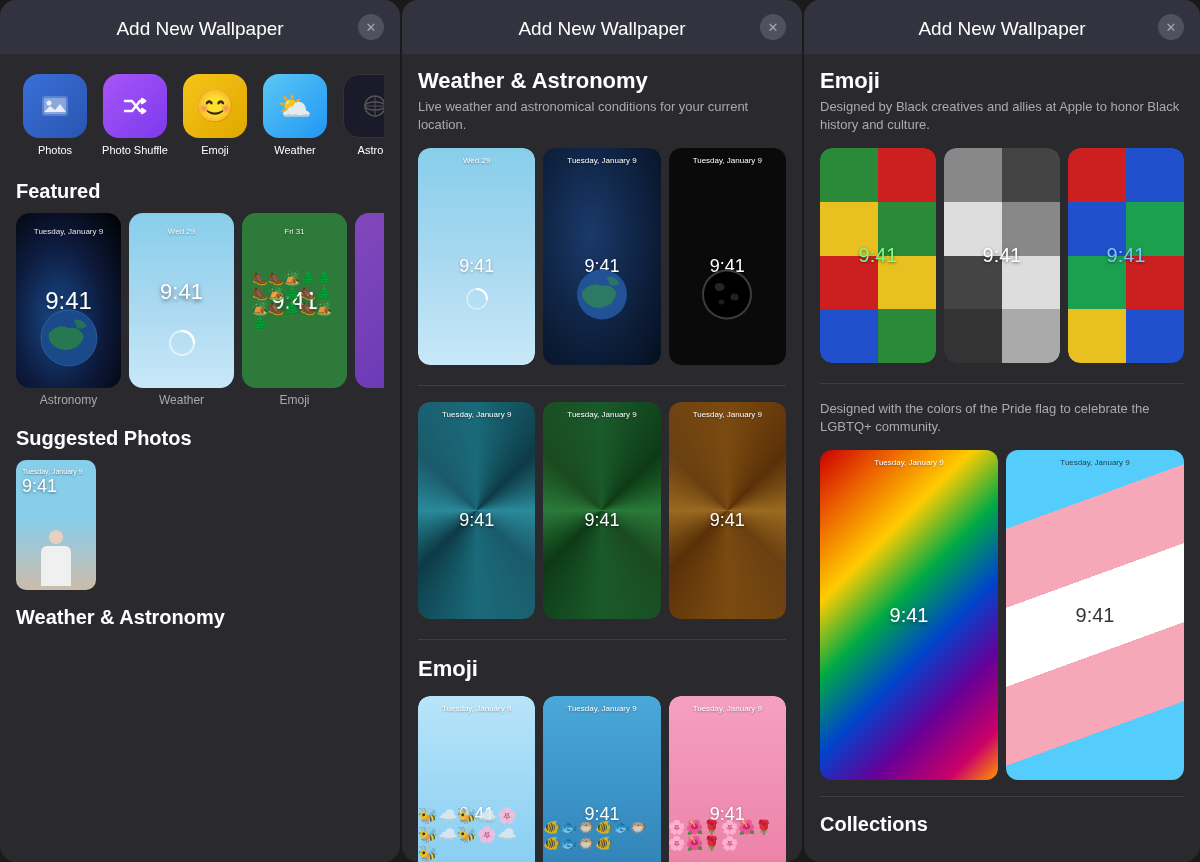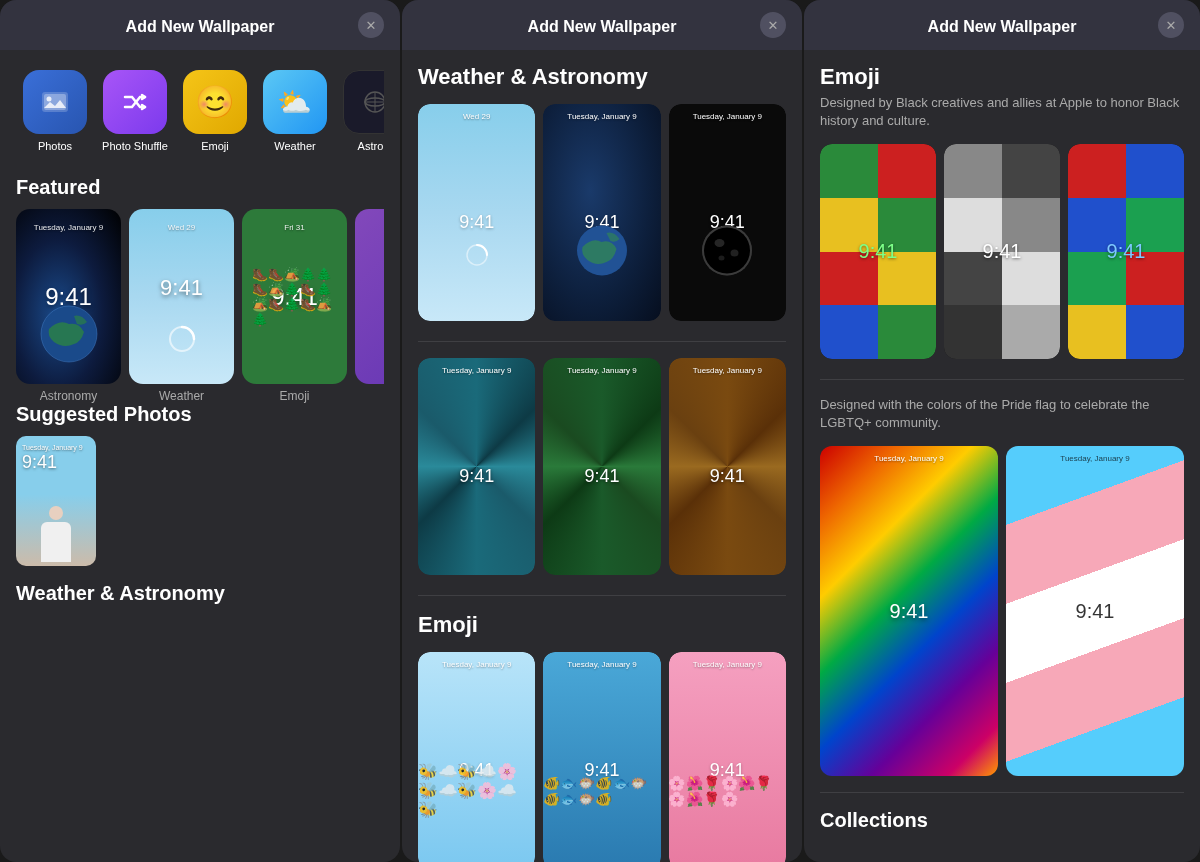--- a/index.html
+++ b/index.html
@@ -43,22 +43,22 @@
       display: flex;
       align-items: center;
       justify-content: center;
       padding: 18px 20px 14px;
       position: relative;
       background: rgba(60,60,80,0.5);
     }
 
     .panel-title {
       color: #ffffff;
-      font-size: 16px;
-      font-weight: 700;
+      font-size: 19px;
+      font-weight: 400;
       text-align: center;
     }
 
     .close-btn {
       position: absolute;
       right: 16px;
       top: 50%;
       transform: translateY(-50%);
       width: 26px;
       height: 26px;
@@ -369,21 +369,21 @@
         <div class="phone-thumb-label">Emoji</div>
       </div>
 
       <div class="feat-card" style="opacity:0.7">
         <div class="feat-card-inner" style="background:linear-gradient(135deg,#a855f7,#7c3aed)">
           
         </div>
       </div>
     </div>
 
-    <div class="section-title" style="margin-top:0;">Suggested Photos</div>
+    <div class="section-title" style="margin-top:20px;">Suggested Photos</div>
     <div style="display:flex;gap:8px">
       <div>
         <div style="width:80px;height:130px;border-radius:10px;overflow:hidden;position:relative;background:linear-gradient(180deg,#87ceeb 0%,#87ceeb 45%,#ccbbaa 100%)">
           <span style="position:absolute;top:8px;left:6px;color:white;font-size:7px;text-shadow:0 1px 2px rgba(0,0,0,0.5)">Tuesday, January 9</span>
           <span style="position:absolute;top:16px;left:6px;color:white;font-size:18px;font-weight:200;text-shadow:0 1px 3px rgba(0,0,0,0.5)">9:41</span>
 
           <div style="position:absolute;bottom:0;left:50%;transform:translateX(-50%);width:50px;height:80px">
             <div style="width:14px;height:14px;border-radius:50%;background:#e8d0c0;margin:0 auto 2px;margin-top:20px"></div>
             <div style="width:30px;height:40px;background:#f0f0f0;border-radius:6px 6px 0 0;margin:0 auto"></div>
           </div>
@@ -399,20 +399,21 @@
 
 <div class="panel panel-middle">
   <div class="panel-header">
     <span class="panel-title">Add New Wallpaper</span>
     <button class="close-btn">✕</button>
   </div>
   <div class="panel-scroll">
 
     <div class="section-header">
       <h2>Weather &amp; Astronomy</h2>
+      <p>Live weather and astronomical conditions for your current location.</p>
     </div>
 
     <div class="wallpaper-grid">
 
       <div class="wp-card">
         <div class="wp-card-inner" style="background:linear-gradient(180deg,#87ceeb 0%,#a8d8f0 50%,#c8e8f8 100%)">
           <div class="wp-card-content">
             <span class="wp-date-small">Wed 29</span>
             <span style="color:white;font-size:18px;font-weight:300;text-shadow:0 1px 3px rgba(0,0,0,0.3);margin-top:20px">9:41</span>
 

